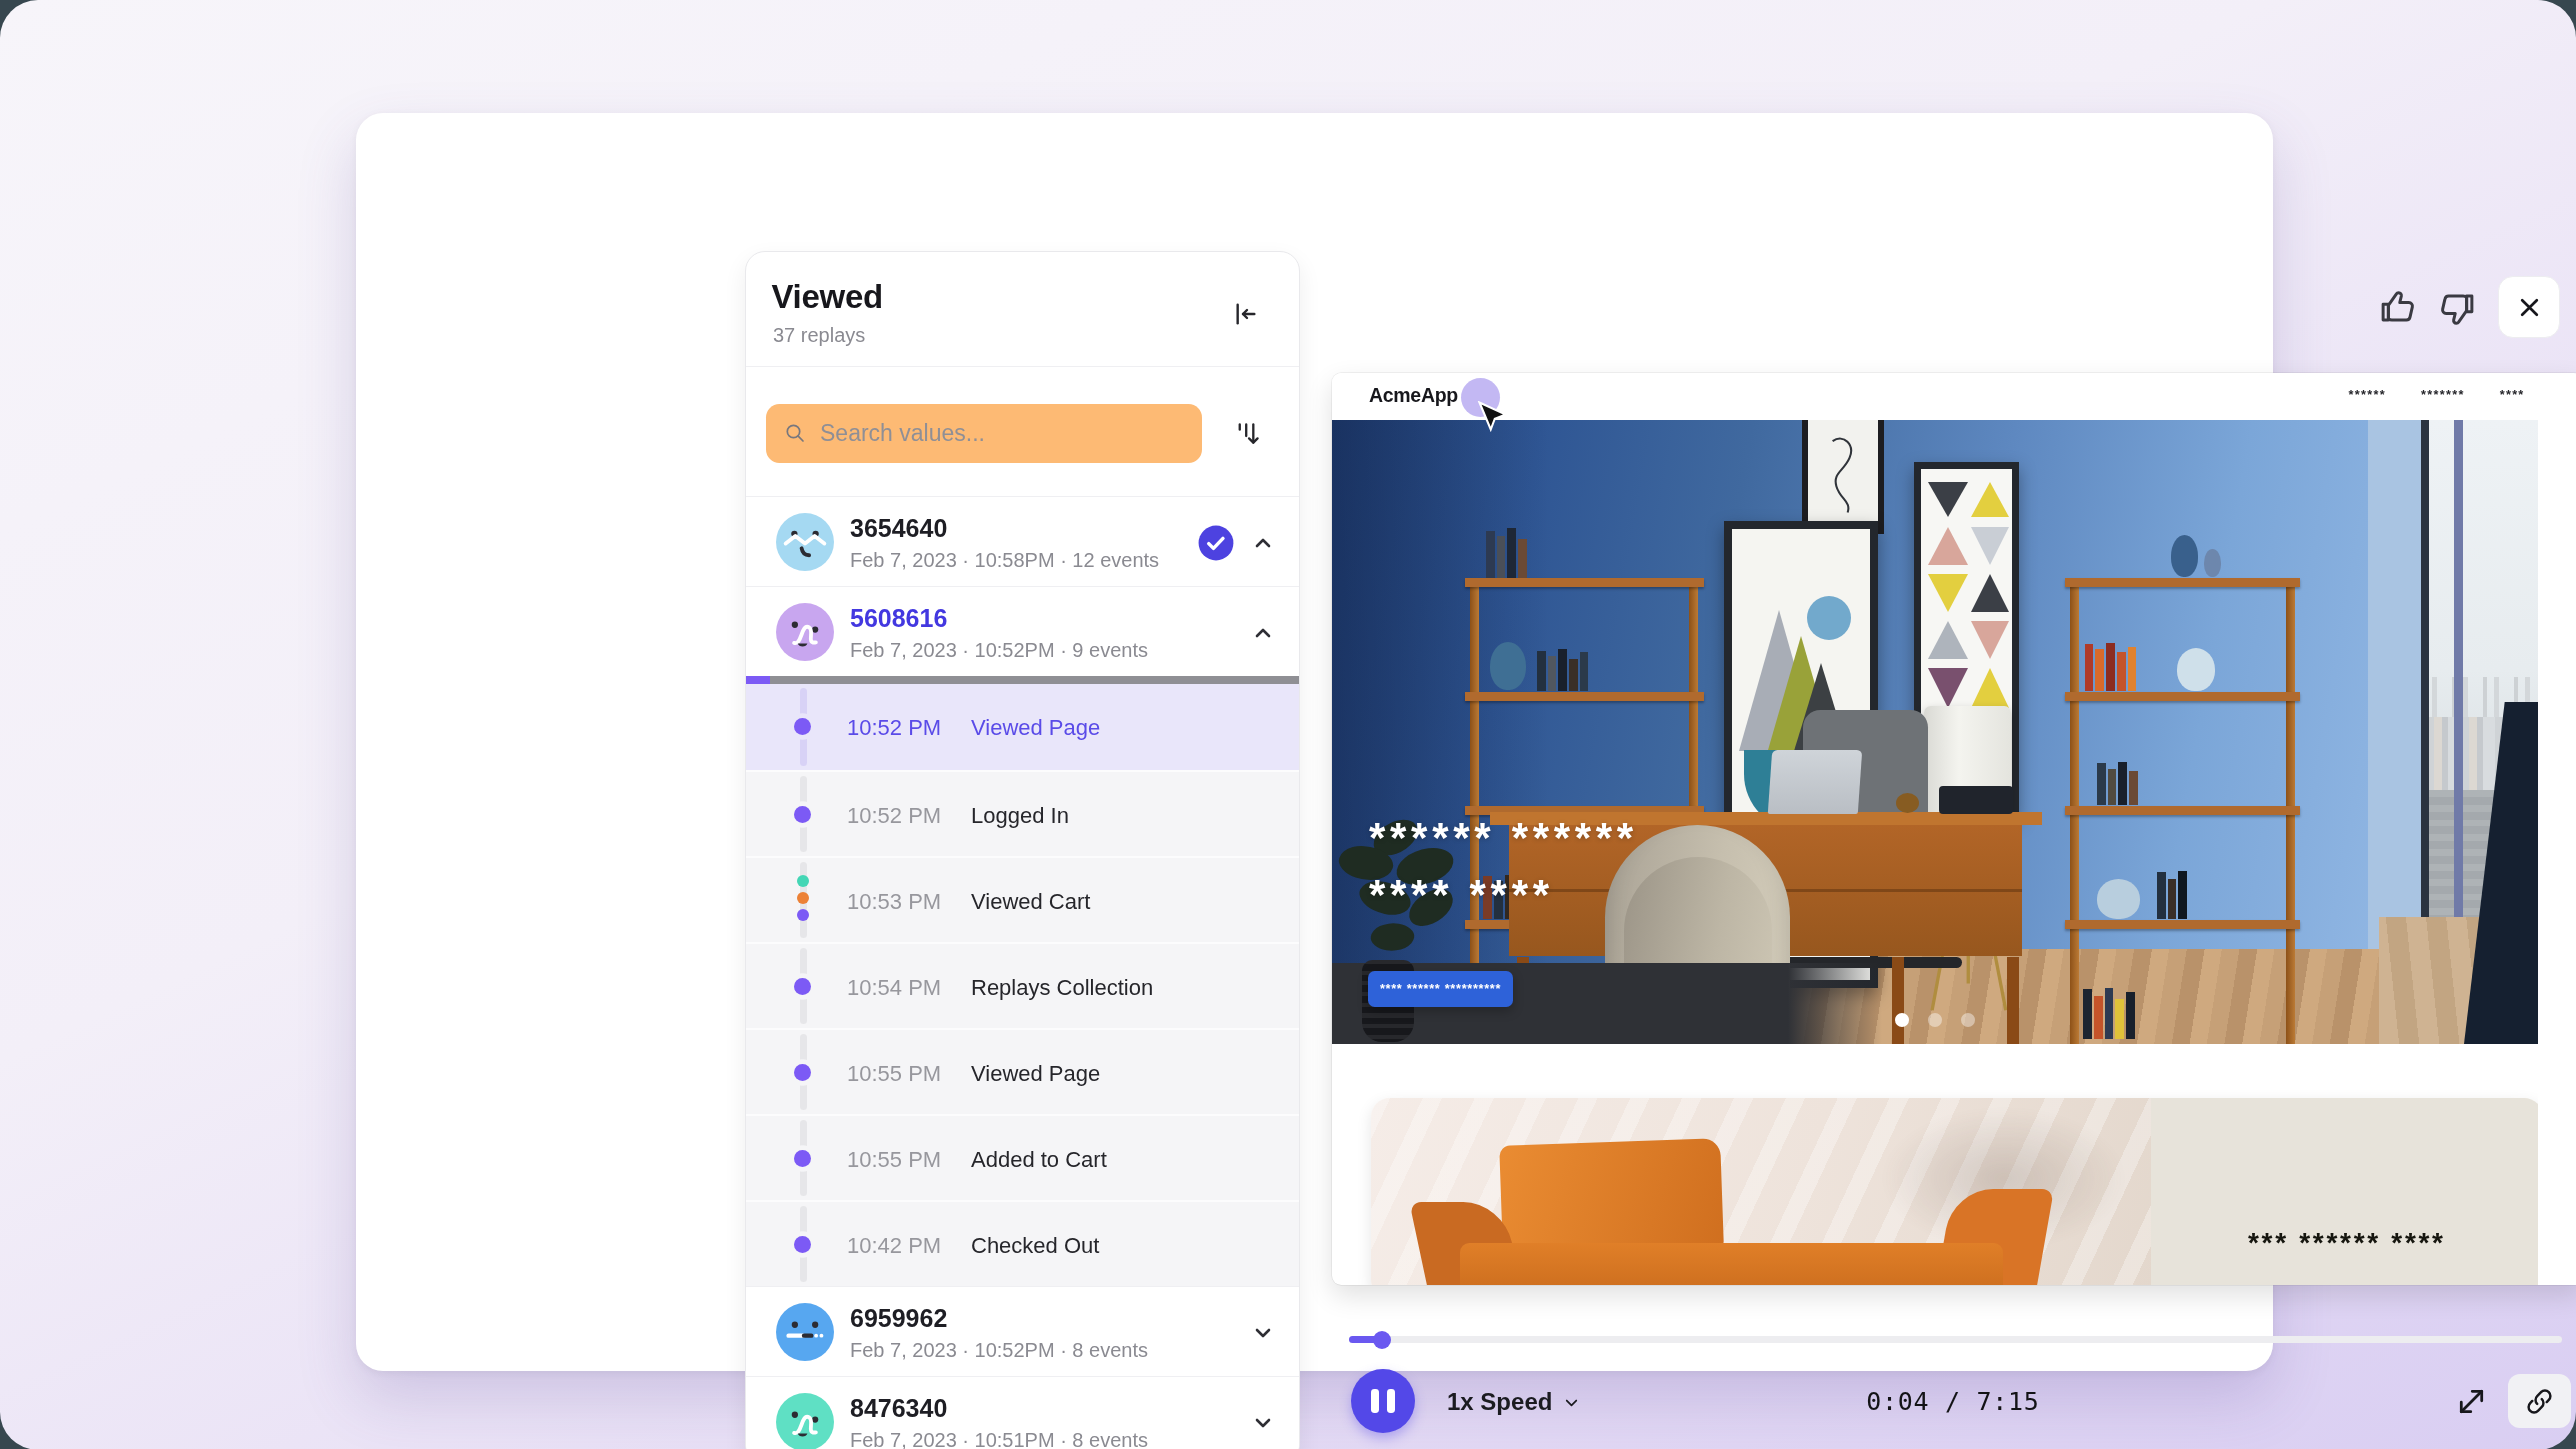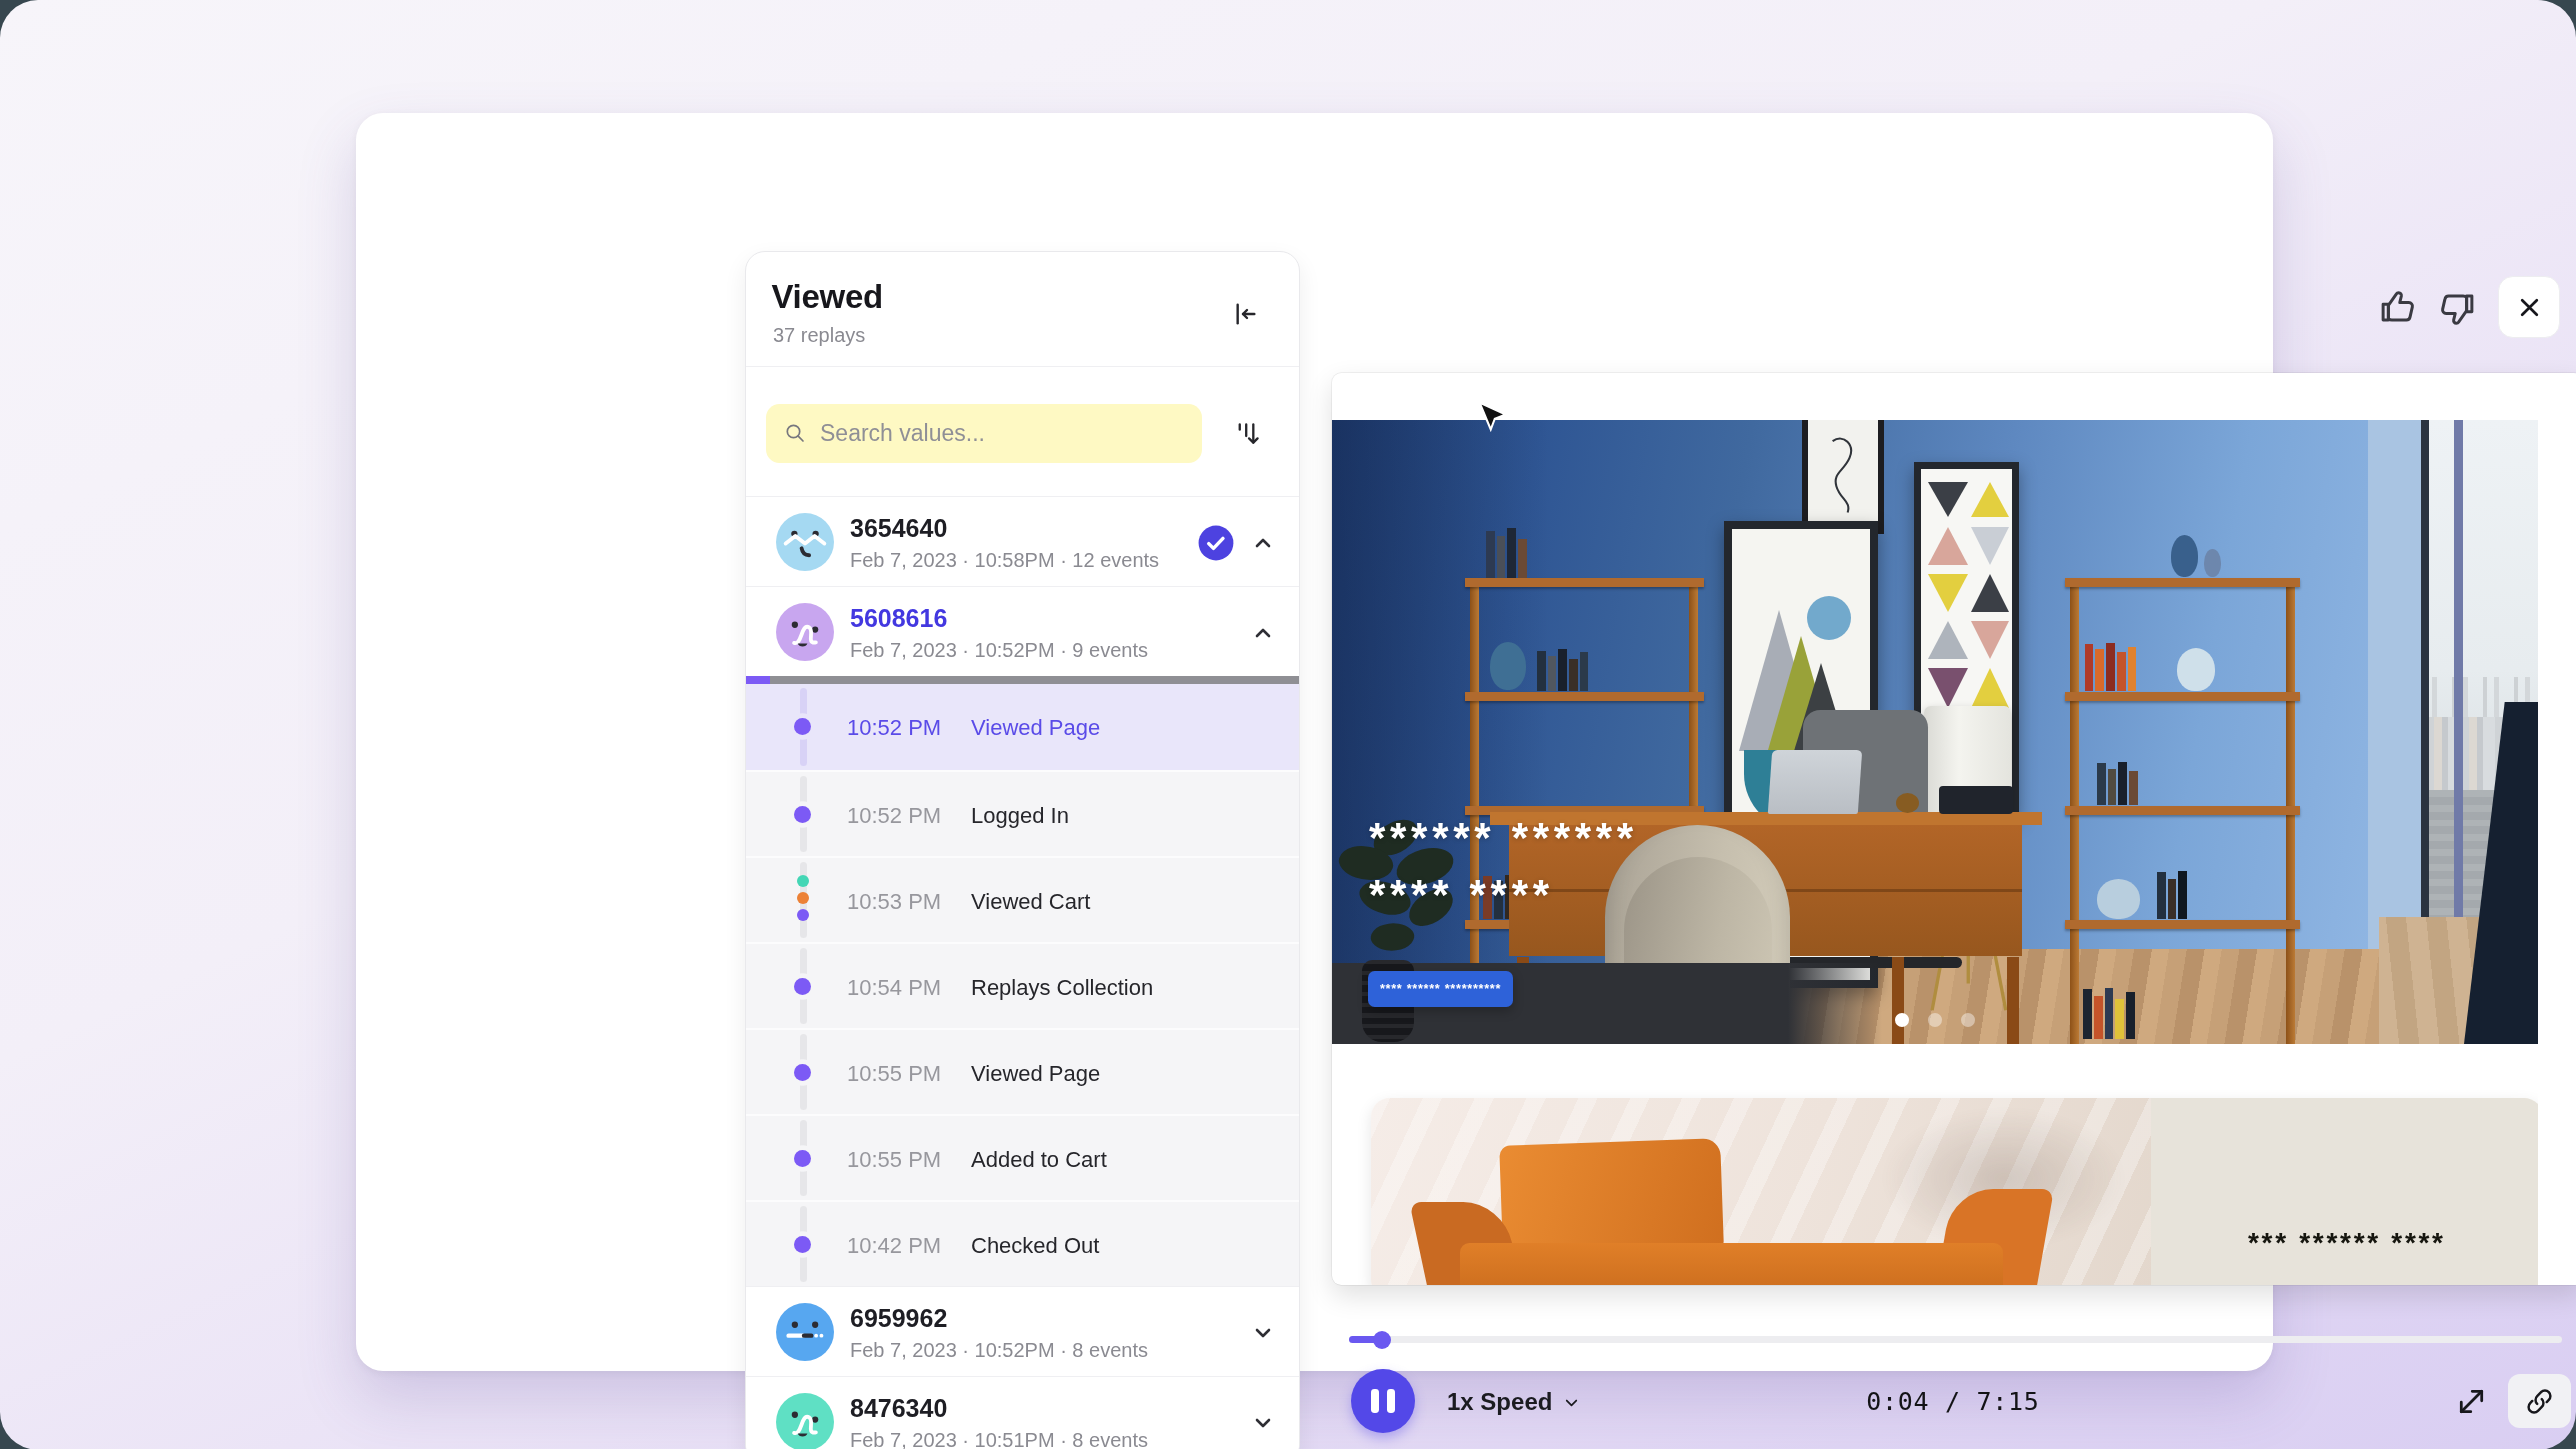--- a/index.html
+++ b/index.html
@@ -12,21 +12,21 @@
   .main-card{position:absolute;left:356px;top:113px;width:1917px;height:1258px;background:#ffffff;
              border-radius:27px;box-shadow:0 27px 60px rgba(90,70,150,.20),0 2.7px 8px rgba(0,0,0,.05);}
   
   .sidebar{position:absolute;left:389px;top:138px;width:555px;height:1213px;background:#fff;
            border:1.3px solid #e9e9ec;border-radius:20px;overflow:hidden;box-shadow:0 9.4px 23px rgba(0,0,0,.07);}
   .sb-title{position:absolute;left:25.5px;top:25.5px;font-size:33px;font-weight:800;color:#17171c;letter-spacing:-0.3px;}
   .sb-count{position:absolute;left:27px;top:72px;font-size:20px;color:#8a8a91;}
   .icon-btn{position:absolute;display:flex;align-items:center;justify-content:center;}
   .sb-collapse{left:479px;top:42px;width:40px;height:40px;}
   .sb-divider{position:absolute;left:0;top:114px;width:100%;height:1.3px;background:#efeff2;}
-  .search-box{position:absolute;left:20px;top:152px;width:436px;height:59px;background:#fef9c3;border-radius:13.4px;}
+  .search-box{position:absolute;left:20px;top:152px;width:436px;height:59px;background:#fdba74;border-radius:13.4px;}
   .search-box svg{position:absolute;left:17.4px;top:17.4px;}
   .search-box input{position:absolute;left:52px;top:0;width:362px;height:59px;border:0;background:transparent;outline:none;
                     font-family:"Liberation Sans",sans-serif;font-size:23px;color:#3a3a40;}
   .search-box input::placeholder{color:#8f8f96;}
   .sb-sort{left:480px;top:160px;width:42px;height:42px;}
   .sb-list{position:absolute;left:0;top:244px;width:100%;}
   .srow{position:relative;width:100%;height:90px;border-top:1.3px solid #efeff2;background:#fff;}
   .srow .avatar{position:absolute;left:30px;top:16px;width:58px;height:58px;}
   .srow .sid{position:absolute;left:104px;top:17.4px;font-size:25px;font-weight:700;color:#1e1e24;}
   .srow .sid.sel{color:#4338e0;}
@@ -354,20 +354,29 @@
           </svg>
     </div>
     <div class="fbtn close-btn">
       <svg width="27" height="27" viewBox="0 0 24 24" fill="none" stroke="#17171c" stroke-width="2.4" stroke-linecap="round">
             <path d="M5.5 5.5l13 13M18.5 5.5l-13 13"></path>
           </svg>
     </div>
 
     <div class="viewport">
 
+      <div class="vp-topbar">
+        <div class="vp-logo">AcmeApp</div>
+        <div class="vp-nav">
+          <span>******</span>
+          <span>*******</span>
+          <span>****</span>
+        </div>
+        <div class="click-ring"></div>
+      </div>
       <svg class="cursor" width="31" height="39" viewBox="0 0 20 26">
             <path d="M2 1l7.5 18 2.7-7.2L19.5 9z" fill="#111" stroke="#fff" stroke-width="1.4"></path>
           </svg>
 
       <div class="hero">
         <div class="shade-l"></div>
         <div class="wallblue"></div>
         <div class="window">
               <div class="skyline"></div>
               <div class="water"></div>

